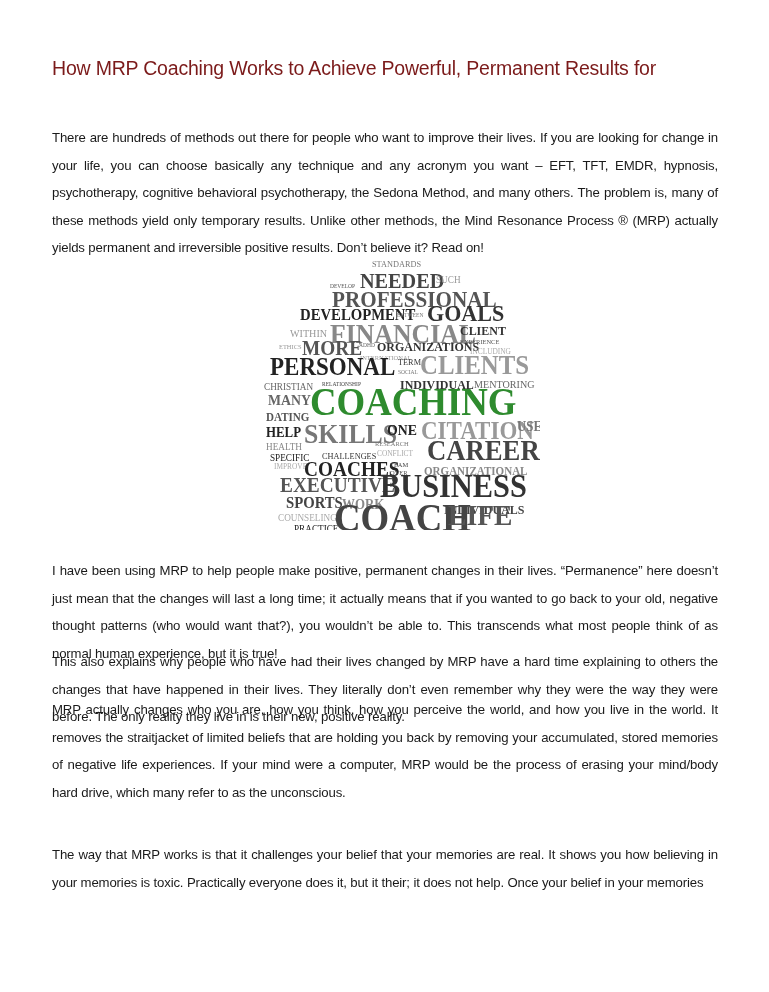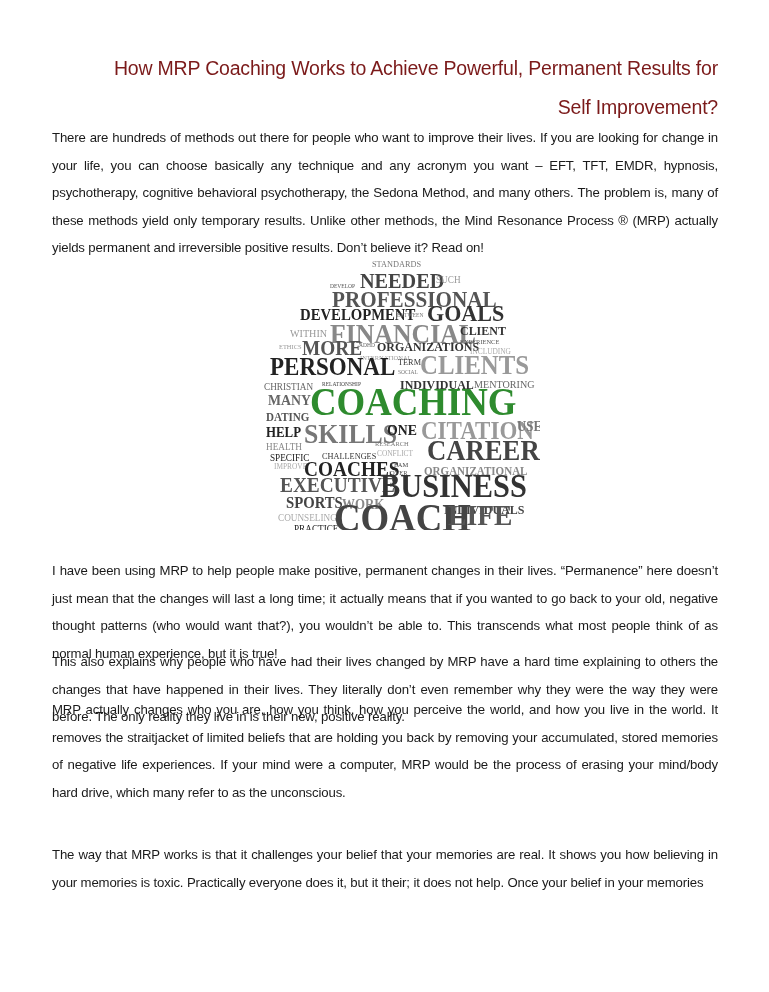--- a/index.html
+++ b/index.html
@@ -1,36 +1,36 @@
 <!DOCTYPE html>
 <html><head>
 <meta charset="utf-8">
 <style>
   html, body { margin: 0; padding: 0; background: #ffffff; }
   body { width: 769px; height: 992px; position: relative; overflow: hidden;
          font-family: "Liberation Sans", sans-serif; color: #1a1a1a; }
   .page { position: absolute; left: 52px; top: 0; width: 666px; }
-  .title { position: absolute; left: 0; top: 49px; width: 666px; text-align: right;
+  .title { position: absolute; left: 0; top: 49px; width: 666px; text-align: left;
            font-size: 19.5px; line-height: 39px; color: #7b1a1a; letter-spacing: -0.2px; }
   .para { position: absolute; left: 0; width: 666px; font-size: 13.2px; line-height: 27.6px;
           text-align: justify; letter-spacing: -0.15px; margin: 0; }
   #p1 { top: 124px; }
   #p2 { top: 557px; }
   #p3 { top: 648px; }
   #p4 { top: 696px; }
   #p5 { top: 841px; }
   .cloud { position: absolute; left: 264px; top: 258px; width: 276px; height: 272px; overflow: hidden; }
   .w { position: absolute; white-space: nowrap; font-family: "Liberation Serif", serif;
        line-height: 1; transform-origin: left top; }
 </style>
 </head>
 <body>
 
 <div class="page">
-  <div class="title" id="doc-title"><span>How MRP Coaching Works to Achieve Powerful, Permanent Results for</span><br><span>Self Improvement?</span></div>
+  <div class="title" id="doc-title"><span>How MRP Coaching Works to Achieve Powerful, Permanent Results for</span><br></div>
 
   <p class="para" id="p1">There are hundreds of methods out there for people who want to improve their lives. If you are looking for change in your life, you can choose basically any technique and any acronym you want – EFT, TFT, EMDR, hypnosis, psychotherapy, cognitive behavioral psychotherapy, the Sedona Method, and many others. The problem is, many of these methods yield only temporary results. Unlike other methods, the Mind Resonance Process ® (MRP) actually yields permanent and irreversible positive results. Don’t believe it? Read on!</p>
   <p class="para" id="p2">I have been using MRP to help people make positive, permanent changes in their lives. “Permanence” here doesn’t just mean that the changes will last a long time; it actually means that if you wanted to go back to your old, negative thought patterns (who would want that?), you wouldn’t be able to. This transcends what most people think of as normal human experience, but it is true!</p>
   <p class="para" id="p3">This also explains why people who have had their lives changed by MRP have a hard time explaining to others the changes that have happened in their lives. They literally don’t even remember why they were the way they were before. The only reality they live in is their new, positive reality.</p>
   <p class="para" id="p4">MRP actually changes who you are, how you think, how you perceive the world, and how you live in the world. It removes the straitjacket of limited beliefs that are holding you back by removing your accumulated, stored memories of negative life experiences. If your mind were a computer, MRP would be the process of erasing your mind/body hard drive, which many refer to as the unconscious.</p>
   <p class="para" id="p5">The way that MRP works is that it challenges your belief that your memories are real. It shows you how believing in your memories is toxic. Practically everyone does it, but it their; it does not help. Once your belief in your memories</p>
 </div>
 
 <div class="cloud" id="cloud">
     <span class="w" style="left: 108px; top: 2px; font-size: 9px; color: rgb(119, 119, 119); transform: scaleX(0.92);">STANDARDS</span>

